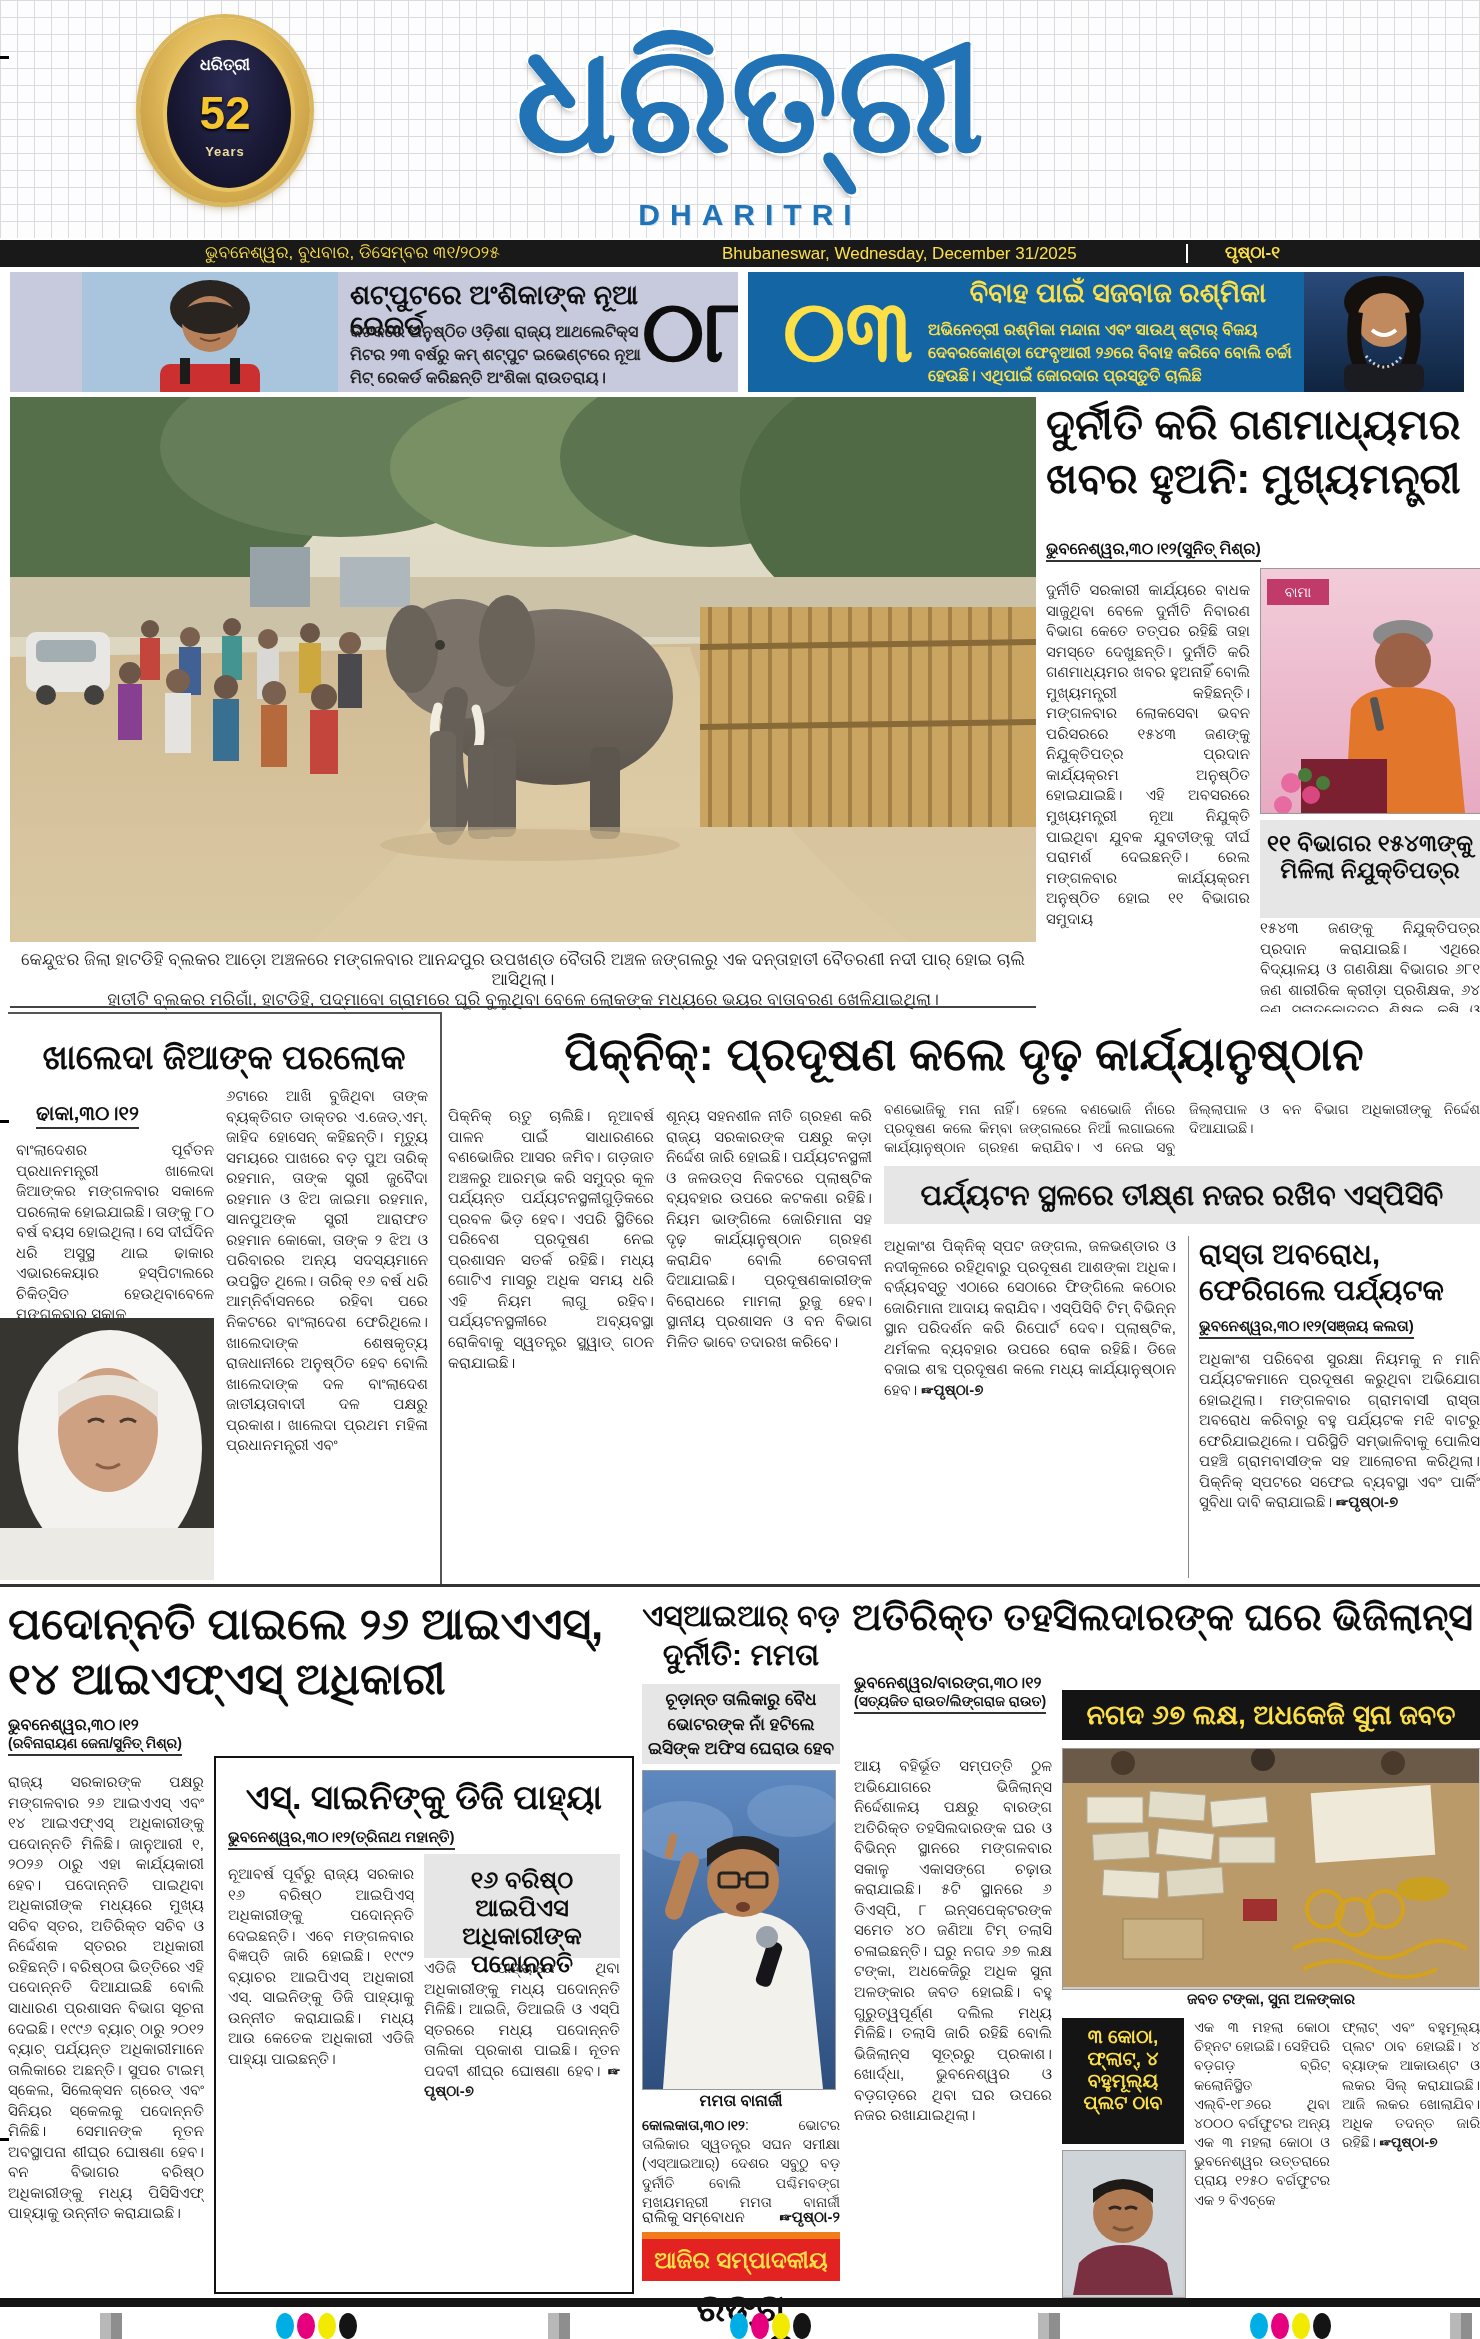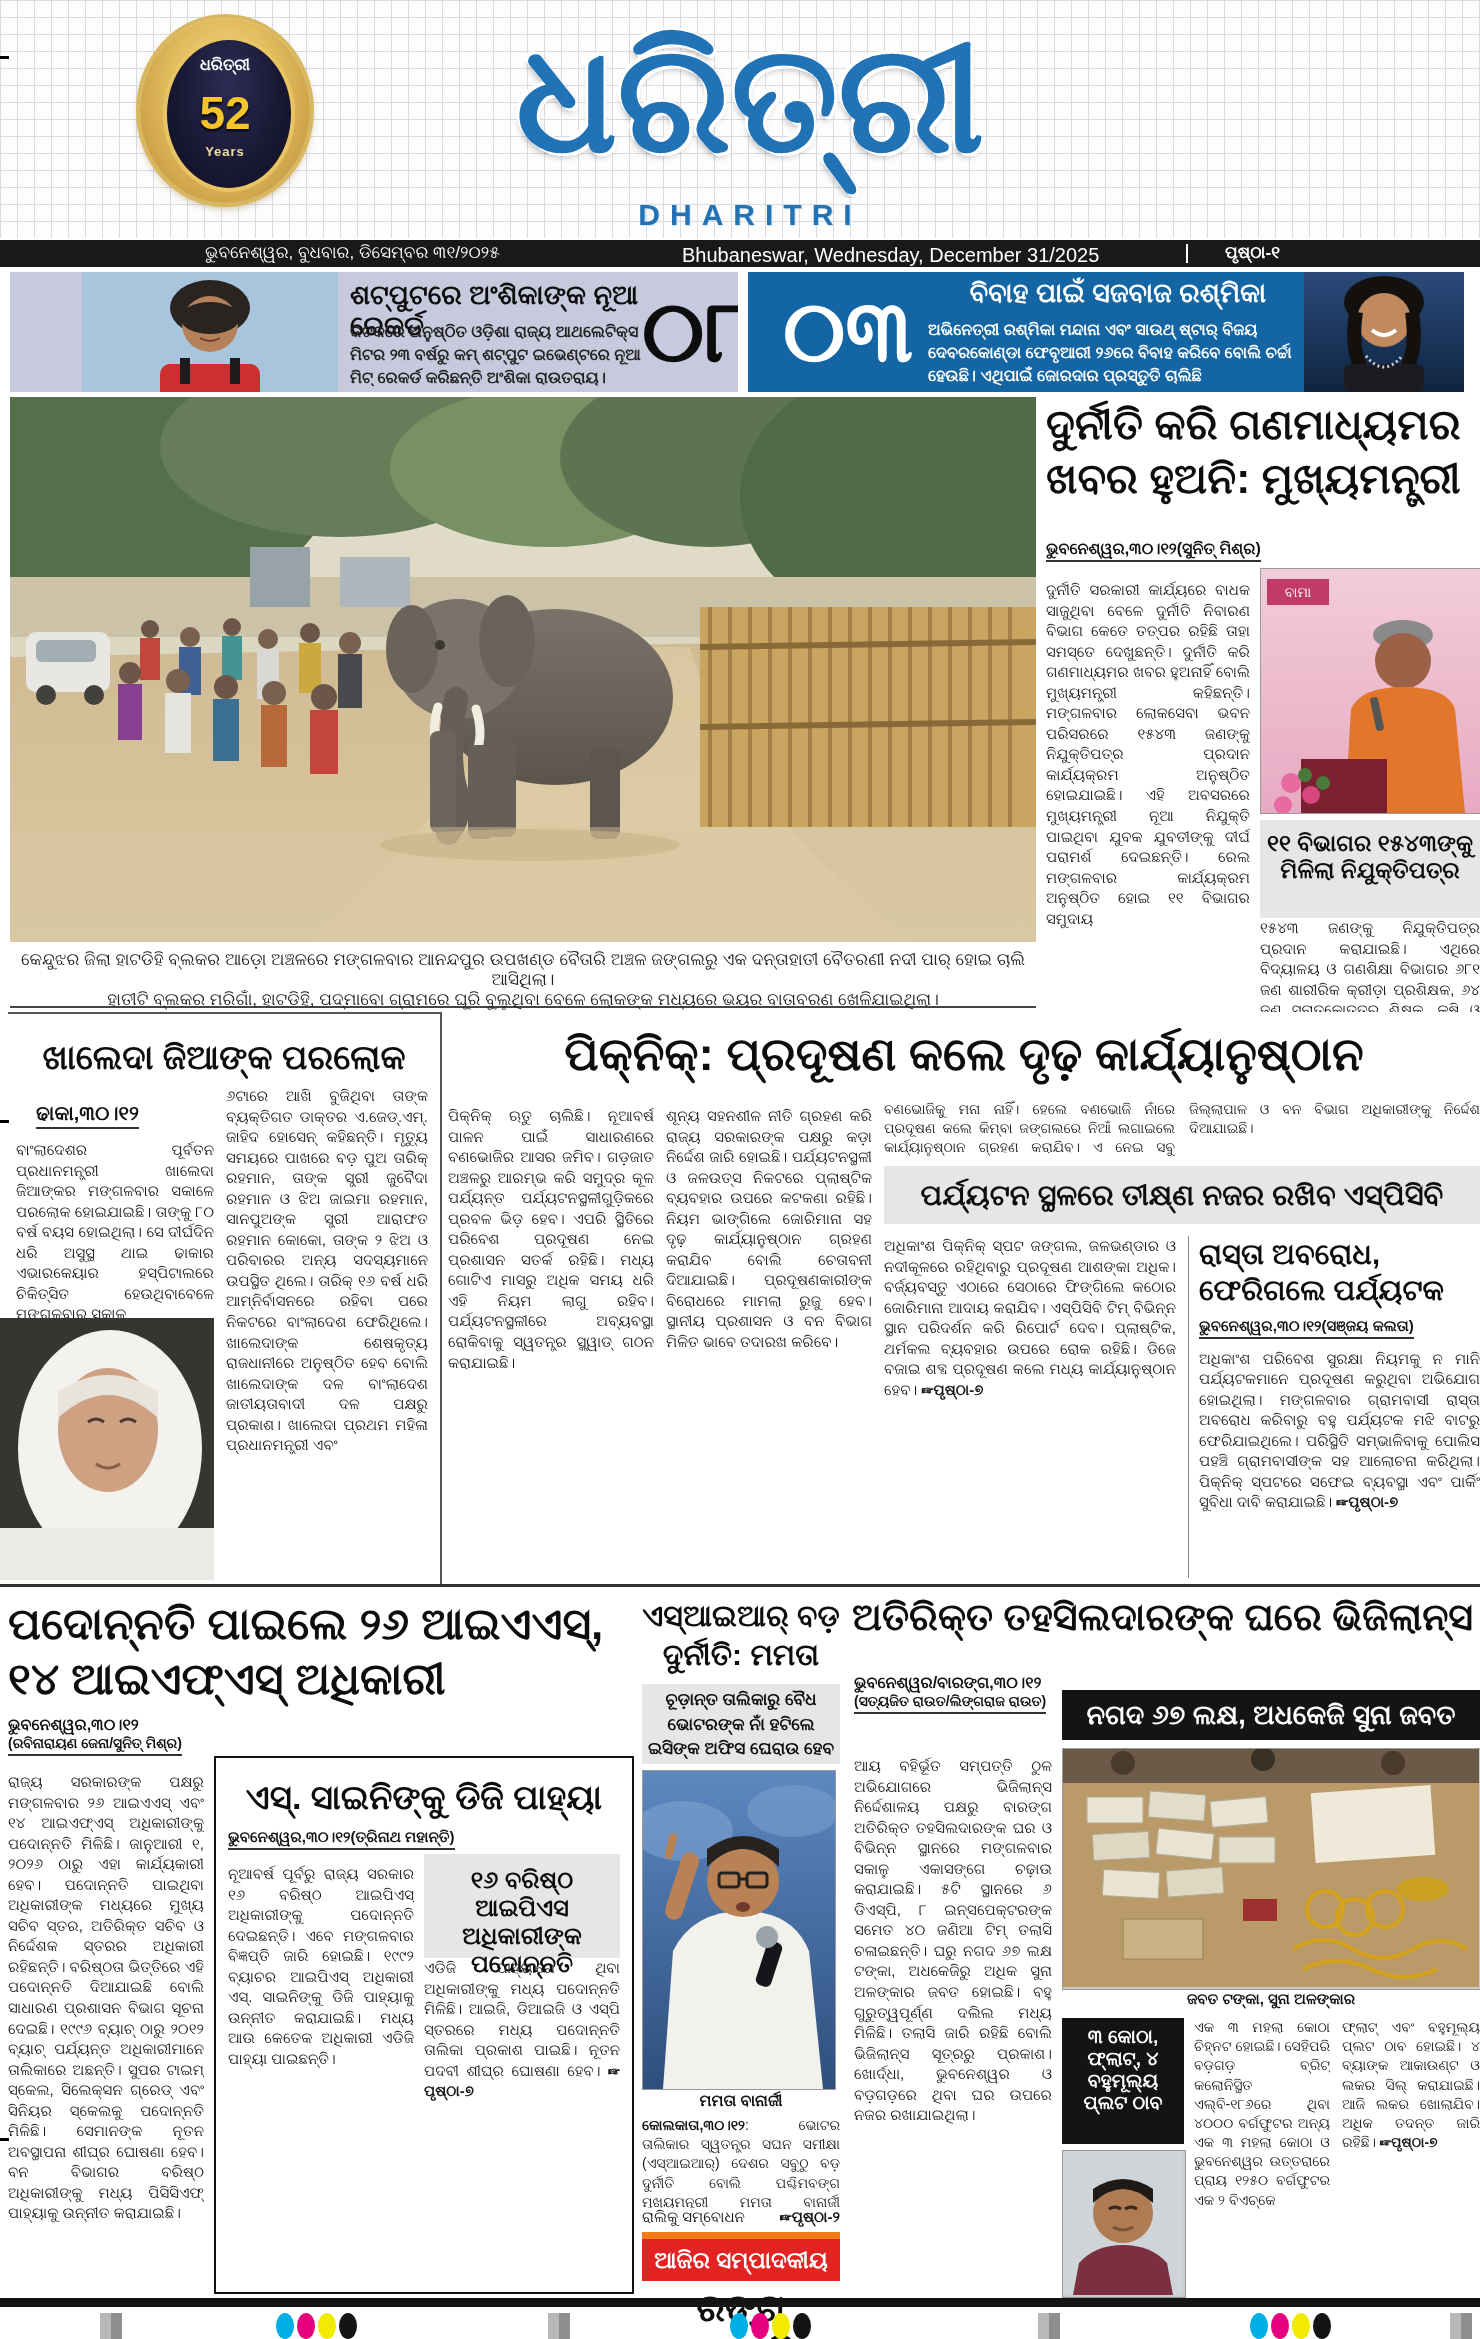--- a/index.html
+++ b/index.html
@@ -13,21 +13,21 @@
   .hl{font-weight:bold;color:#0d0d0d;}
   .bt{font-size:15px;line-height:1.37;text-align:justify;color:#1a1a1a;overflow:hidden;}
   .dl{font-weight:bold;font-size:16px;color:#111;}
   .dlu{display:inline-block;border-bottom:2px solid #333;padding-bottom:2px;}
   .jump{font-weight:bold;}
   .graybox{background:#e6e6e6;font-weight:bold;text-align:center;color:#0d0d0d;}
   .center{text-align:center;}
   .nowrap{white-space:nowrap;overflow:hidden;}
   .photo{overflow:hidden;background:#ccc;}
   .photo svg{display:block;}
-  .white{color:#ffffff;}
+  .white{color:#fde047;}
 </style>
 </head>
 <body>
 
 <div class="page">
 
   <div class="abs grid-bg" style="left:0;top:0;width:1480px;height:238px;">
     <div class="abs" style="left:130px;top:8px;width:190px;height:210px;">
       <div class="abs" style="left:10px;top:10px;width:170px;height:185px;border-radius:50%;
            background:radial-gradient(ellipse at 50% 40%, #f4df9a 0%, #e3bd5e 45%, #b78a33 100%);
@@ -43,21 +43,21 @@
          font-size:150px;font-weight:bold;color:#2173b6;text-shadow:3px 3px 0 #fff,-3px -3px 0 #fff,0 4px 6px rgba(0,0,0,.25);overflow:hidden;">ଧରିତ୍ରୀ</div>
     <div class="abs center" style="left:430px;top:198px;width:640px;font-size:30px;font-weight:bold;color:#2173b6;letter-spacing:10px;text-shadow:1px 1px 0 #cfe3f2;">DHARITRI</div>
   </div>
 
   <div class="abs" style="left:0;top:56px;width:9px;height:3px;background:#000;"></div>
   <div class="abs" style="left:0;top:1120px;width:9px;height:3px;background:#000;"></div>
   <div class="abs" style="left:0;top:2138px;width:9px;height:3px;background:#000;"></div>
 
   <div class="abs" style="left:0;top:240px;width:1480px;height:27px;background:#191919;">
     <span class="abs white" style="left:205px;top:3px;font-size:17px;">ଭୁବନେଶ୍ୱର, ବୁଧବାର, ଡିସେମ୍ବର ୩୧/୨୦୨୫</span>
-    <span class="abs white" style="left:682px;top:4px;font-size:20px;">Bhubaneswar, Wednesday, December 31/2025</span>
+    <span class="abs white" style="left:722px;top:4px;font-size:17px;">Bhubaneswar, Wednesday, December 31/2025</span>
     <span class="abs" style="left:1186px;top:4px;width:2px;height:19px;background:#fff;"></span>
     <span class="abs white" style="left:1225px;top:3px;font-size:17px;font-weight:bold;">ପୃଷ୍ଠା-୧</span>
   </div>
 
   <div class="abs" style="left:10px;top:272px;width:728px;height:120px;background:#c7c9dc;">
     <div class="abs photo" style="left:72px;top:0;width:256px;height:120px;">
       <svg width="256" height="120" viewBox="0 0 256 120">
         <rect width="256" height="120" fill="#a9c5dd"></rect>
         <ellipse cx="128" cy="36" rx="40" ry="28" fill="#2a2420"></ellipse>
         <circle cx="128" cy="52" r="28" fill="#b5805a"></circle>

